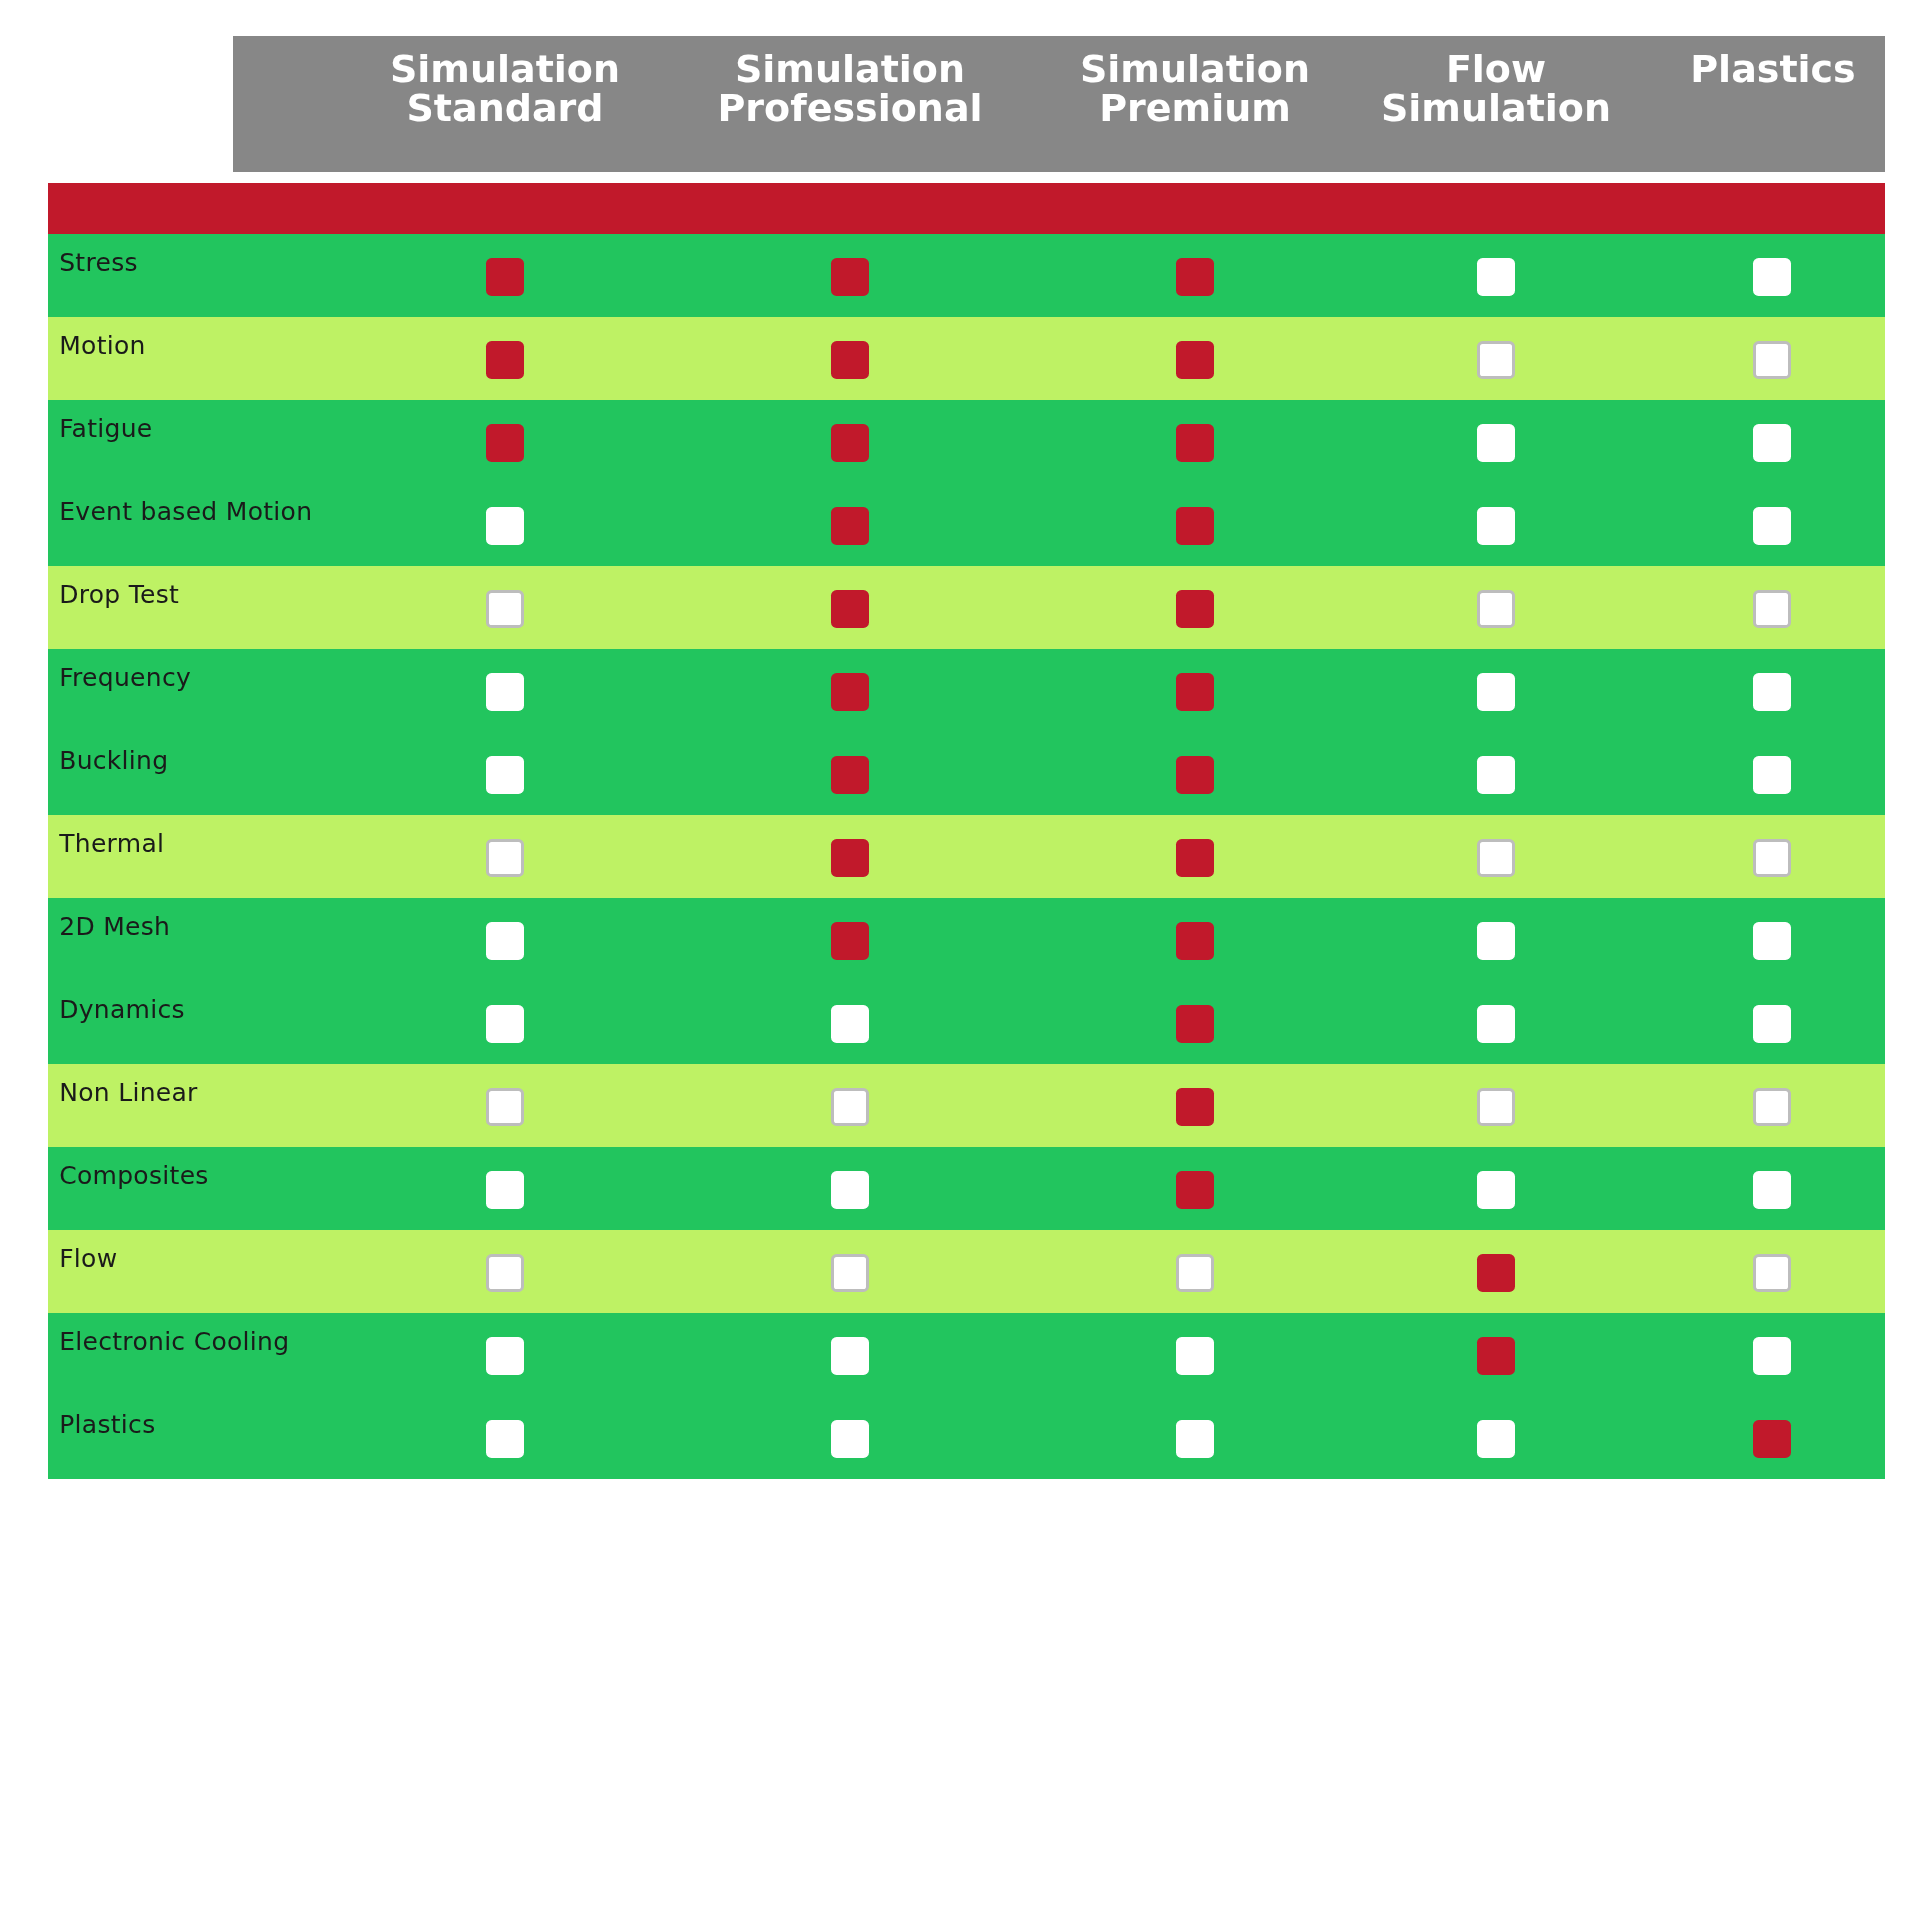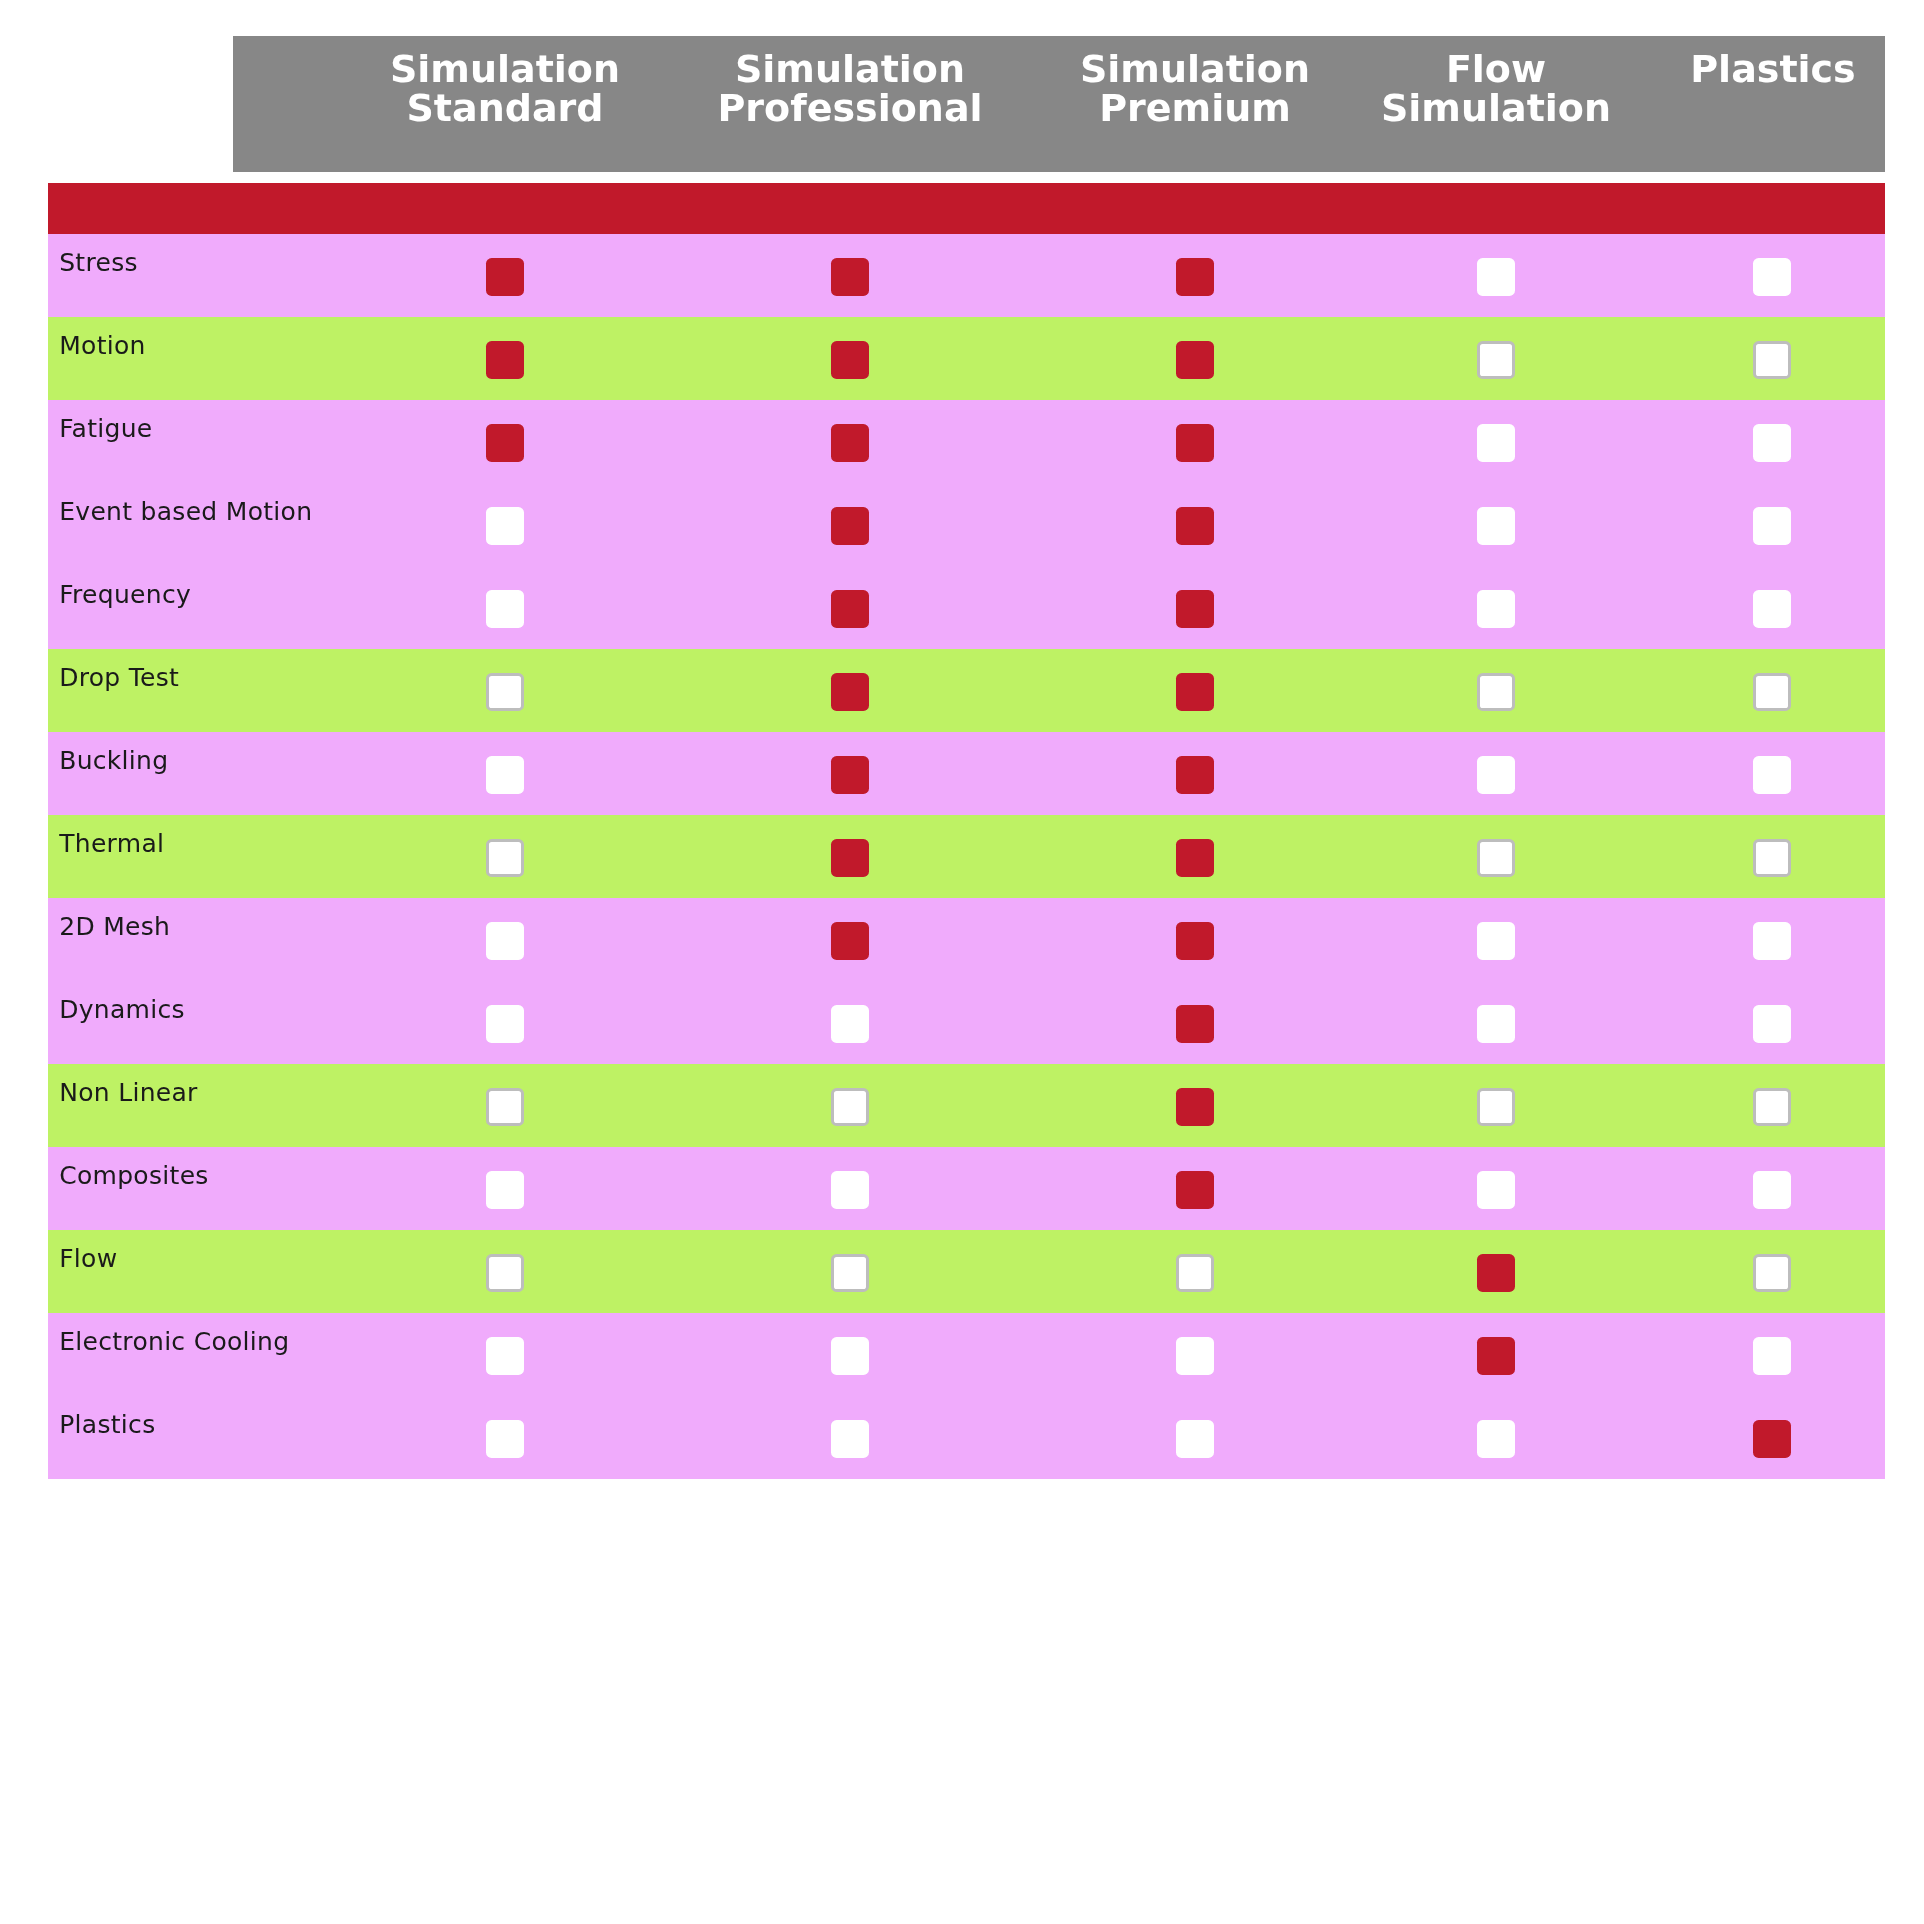--- a/index.html
+++ b/index.html
@@ -67,21 +67,21 @@
     left: 48px;
     top: 234px;
     width: 1837px;
   }
   .row {
     position: relative;
     height: 83px;
     width: 100%;
     box-sizing: border-box;
   }
-  .row.shaded { background: #f0abfc; }
+  .row.shaded { background: #22c55e; }
   .row.plain  { background: #bef264; }
 
   .row-label {
     position: absolute;
     left: 11.2px;
     top: 14.4px;
     font-size: 25px;
     color: #1a1a1a;
     font-family: "DejaVu Sans", "Liberation Sans", sans-serif;
     letter-spacing: 0.3px;
@@ -209,57 +209,57 @@
         <div class="cell" style="left: 1147px;">
           <div class="box checked"></div>
         </div>
         <div class="cell" style="left: 1448px;">
           <div class="box unchecked-on-shaded"></div>
         </div>
         <div class="cell" style="left: 1724px;">
           <div class="box unchecked-on-shaded"></div>
         </div>
       </div>
-      <div class="row shaded">
-        <div class="row-label">Frequency</div>
-        <div class="cell" style="left: 457px;">
-          <div class="box unchecked-on-shaded"></div>
-        </div>
-        <div class="cell" style="left: 802px;">
-          <div class="box checked"></div>
-        </div>
-        <div class="cell" style="left: 1147px;">
-          <div class="box checked"></div>
-        </div>
-        <div class="cell" style="left: 1448px;">
-          <div class="box unchecked-on-shaded"></div>
-        </div>
-        <div class="cell" style="left: 1724px;">
-          <div class="box unchecked-on-shaded"></div>
-        </div>
-      </div>
       <div class="row plain">
         <div class="row-label">Drop Test</div>
         <div class="cell" style="left: 457px;">
           <div class="box unchecked-on-plain"></div>
         </div>
         <div class="cell" style="left: 802px;">
           <div class="box checked"></div>
         </div>
         <div class="cell" style="left: 1147px;">
           <div class="box checked"></div>
         </div>
         <div class="cell" style="left: 1448px;">
           <div class="box unchecked-on-plain"></div>
         </div>
         <div class="cell" style="left: 1724px;">
           <div class="box unchecked-on-plain"></div>
         </div>
       </div>
       <div class="row shaded">
+        <div class="row-label">Frequency</div>
+        <div class="cell" style="left: 457px;">
+          <div class="box unchecked-on-shaded"></div>
+        </div>
+        <div class="cell" style="left: 802px;">
+          <div class="box checked"></div>
+        </div>
+        <div class="cell" style="left: 1147px;">
+          <div class="box checked"></div>
+        </div>
+        <div class="cell" style="left: 1448px;">
+          <div class="box unchecked-on-shaded"></div>
+        </div>
+        <div class="cell" style="left: 1724px;">
+          <div class="box unchecked-on-shaded"></div>
+        </div>
+      </div>
+      <div class="row shaded">
         <div class="row-label">Buckling</div>
         <div class="cell" style="left: 457px;">
           <div class="box unchecked-on-shaded"></div>
         </div>
         <div class="cell" style="left: 802px;">
           <div class="box checked"></div>
         </div>
         <div class="cell" style="left: 1147px;">
           <div class="box checked"></div>
         </div>

